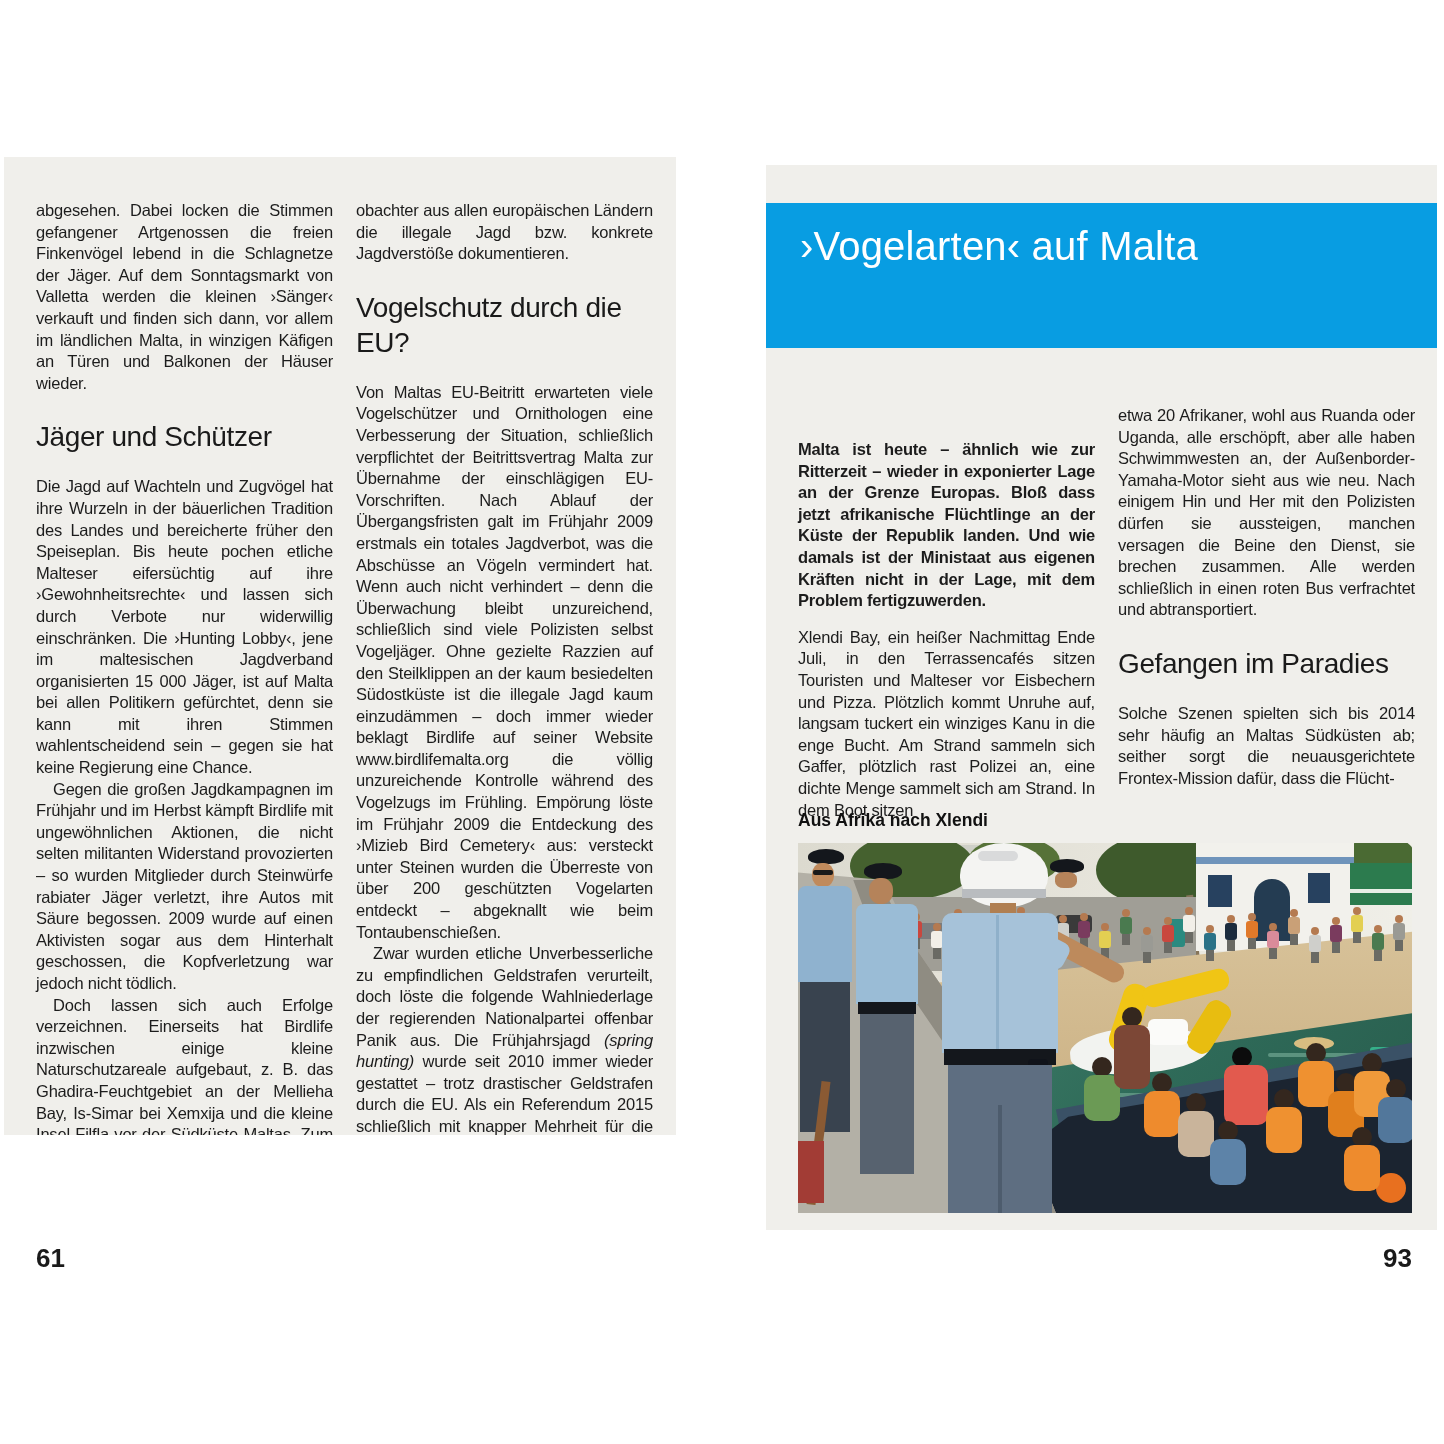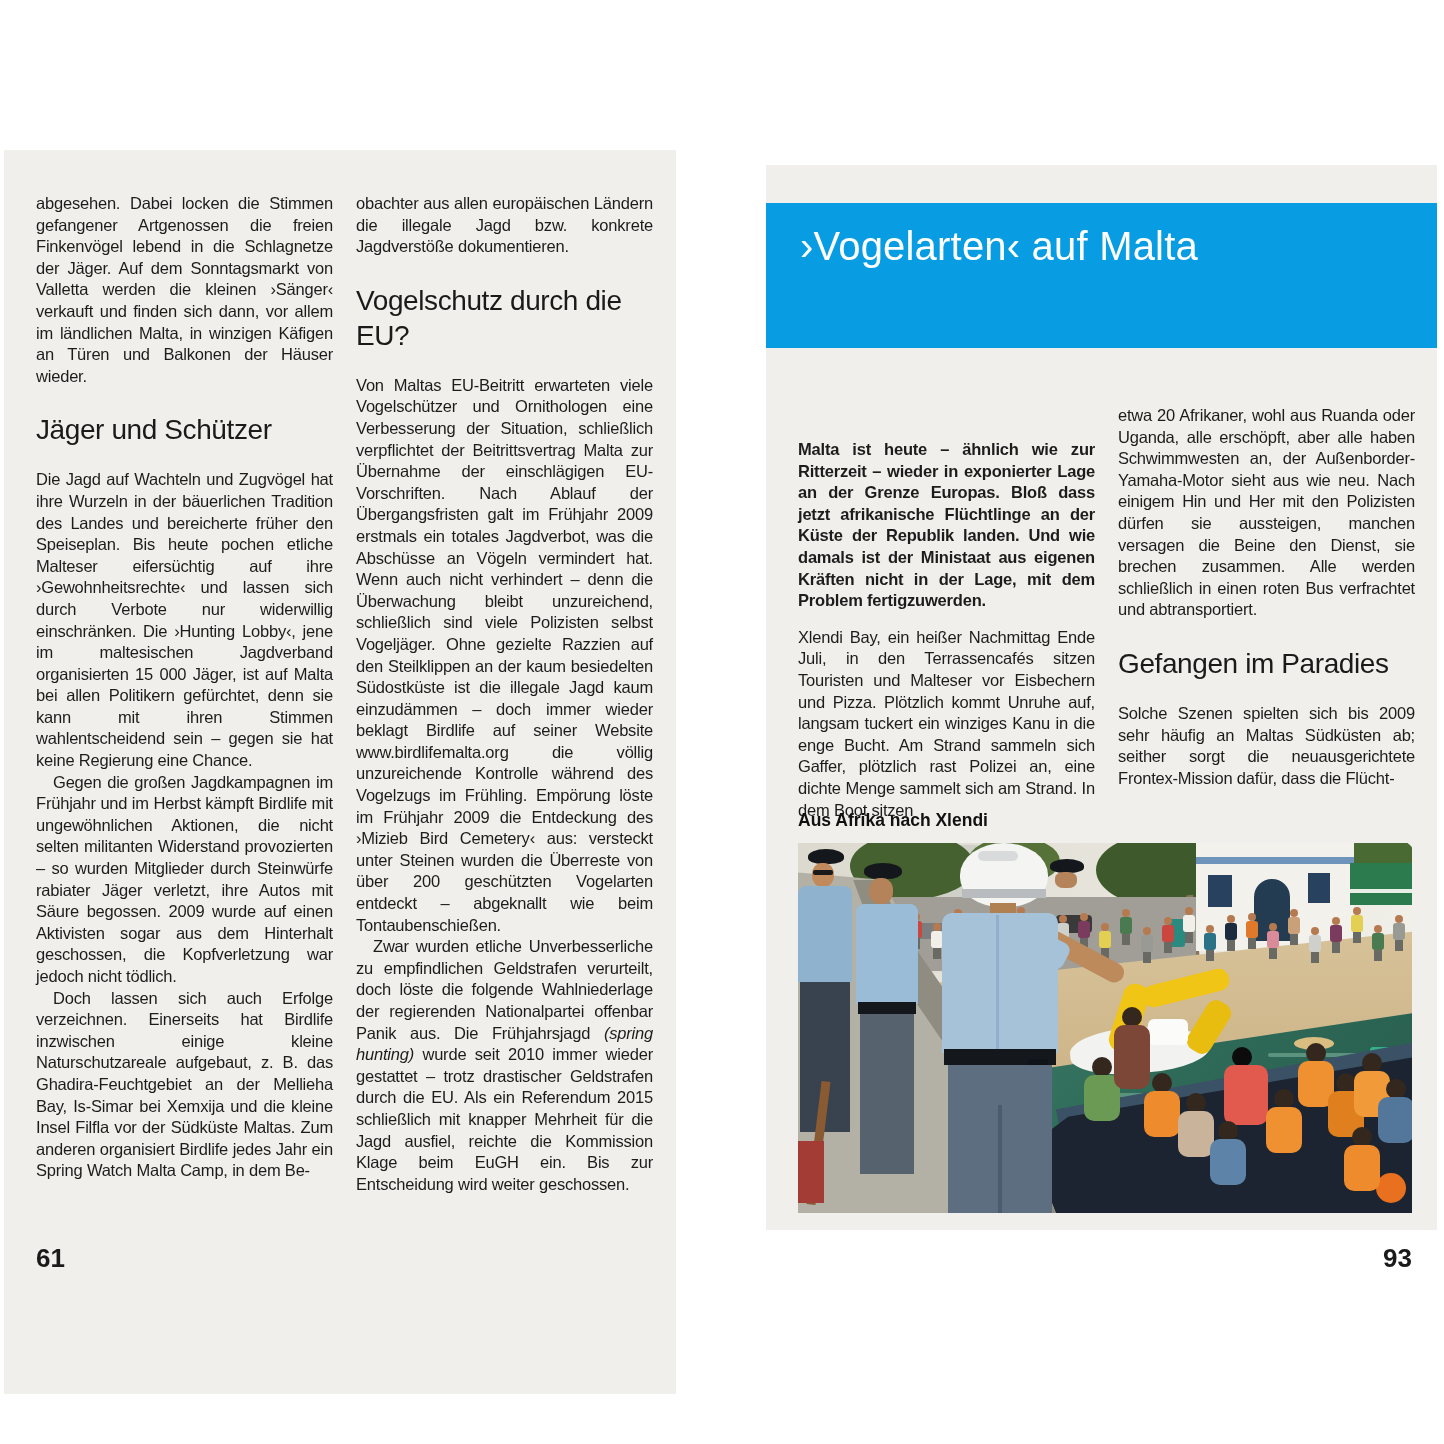--- a/index.html
+++ b/index.html
@@ -7,21 +7,21 @@
     --page-bg:#f0efeb;
     --text:#1c1c1c;
   }
   html,body{margin:0;padding:0;}
   body{
     width:1444px;height:1444px;position:relative;background:#ffffff;
     font-family:"Liberation Sans", sans-serif;color:var(--text);
     overflow:hidden;
   }
   .page-block{position:absolute;background:var(--page-bg);overflow:hidden;}
-  #left-page{left:4px;top:150px;width:672px;height:1244px;}
+  #left-page{left:4px;top:157px;width:672px;height:978px;}
   #right-page{left:766px;top:165px;width:671px;height:1065px;}
 
   .col{position:absolute;width:297px;}
   #l-col1{left:32px;top:43px;}
   #l-col2{left:352px;top:43px;}
   #r-col1{left:32px;top:240px;}
   #r-col2{left:352px;top:240px;}
 
   p.body{
     margin:0;font-size:16.5px;line-height:21.6px;text-align:justify;
@@ -84,21 +84,21 @@
     <header id="chapter-header">
       <h1>›Vogelarten‹ auf Malta</h1>
     </header>
     <div class="col" id="r-col1">
       <p class="body intro">Malta ist heute – ähnlich wie zur Ritterzeit – wieder in exponierter Lage an der Grenze Europas. Bloß dass jetzt afrikanische Flüchtlinge an der Küste der Republik landen. Und wie damals ist der Ministaat aus eigenen Kräften nicht in der Lage, mit dem Problem fertigzuwerden.</p>
       <p class="body">Xlendi Bay, ein heißer Nachmittag Ende Juli, in den Terrassencafés sitzen Touristen und Malteser vor Eisbechern und Pizza. Plötzlich kommt Unruhe auf, langsam tuckert ein winziges Kanu in die enge Bucht. Am Strand sammeln sich Gaffer, plötzlich rast Polizei an, eine dichte Menge sammelt sich am Strand. In dem Boot sitzen</p>
     </div>
     <div class="col" id="r-col2">
       <p class="body">etwa 20 Afrikaner, wohl aus Ruanda oder Uganda, alle erschöpft, aber alle haben Schwimmwesten an, der Außenborder-Yamaha-Motor sieht aus wie neu. Nach einigem Hin und Her mit den Polizisten dürfen sie aussteigen, manchen versagen die Beine den Dienst, sie brechen zusammen. Alle werden schließlich in einen roten Bus verfrachtet und abtransportiert.</p>
       <h2 class="sec">Gefangen im Paradies</h2>
-      <p class="body">Solche Szenen spielten sich bis 2009 sehr häufig an Maltas Südküsten ab; seither sorgt die neuausgerichtete Frontex-Mission dafür, dass die Flücht-</p>
+      <p class="body">Solche Szenen spielten sich bis 2014 sehr häufig an Maltas Südküsten ab; seither sorgt die neuausgerichtete Frontex-Mission dafür, dass die Flücht-</p>
     </div>
 
     <div id="photo-caption">Aus Afrika nach Xlendi</div>
 
     <figure id="photo">
 
       <div class="ph" style="left:0;top:0;width:614px;height:130px;background:linear-gradient(90deg,#dcdacf 0%,#e7e5dc 55%,#f0efe8 100%);"></div>
       <div class="ph" style="left:84px;top:2px;width:116px;height:54px;background:#cfd0c8;border-radius:4px;"></div>
 
       <div class="ph" style="left:52px;top:-10px;width:124px;height:66px;background:#45612f;border-radius:50%;"></div>

